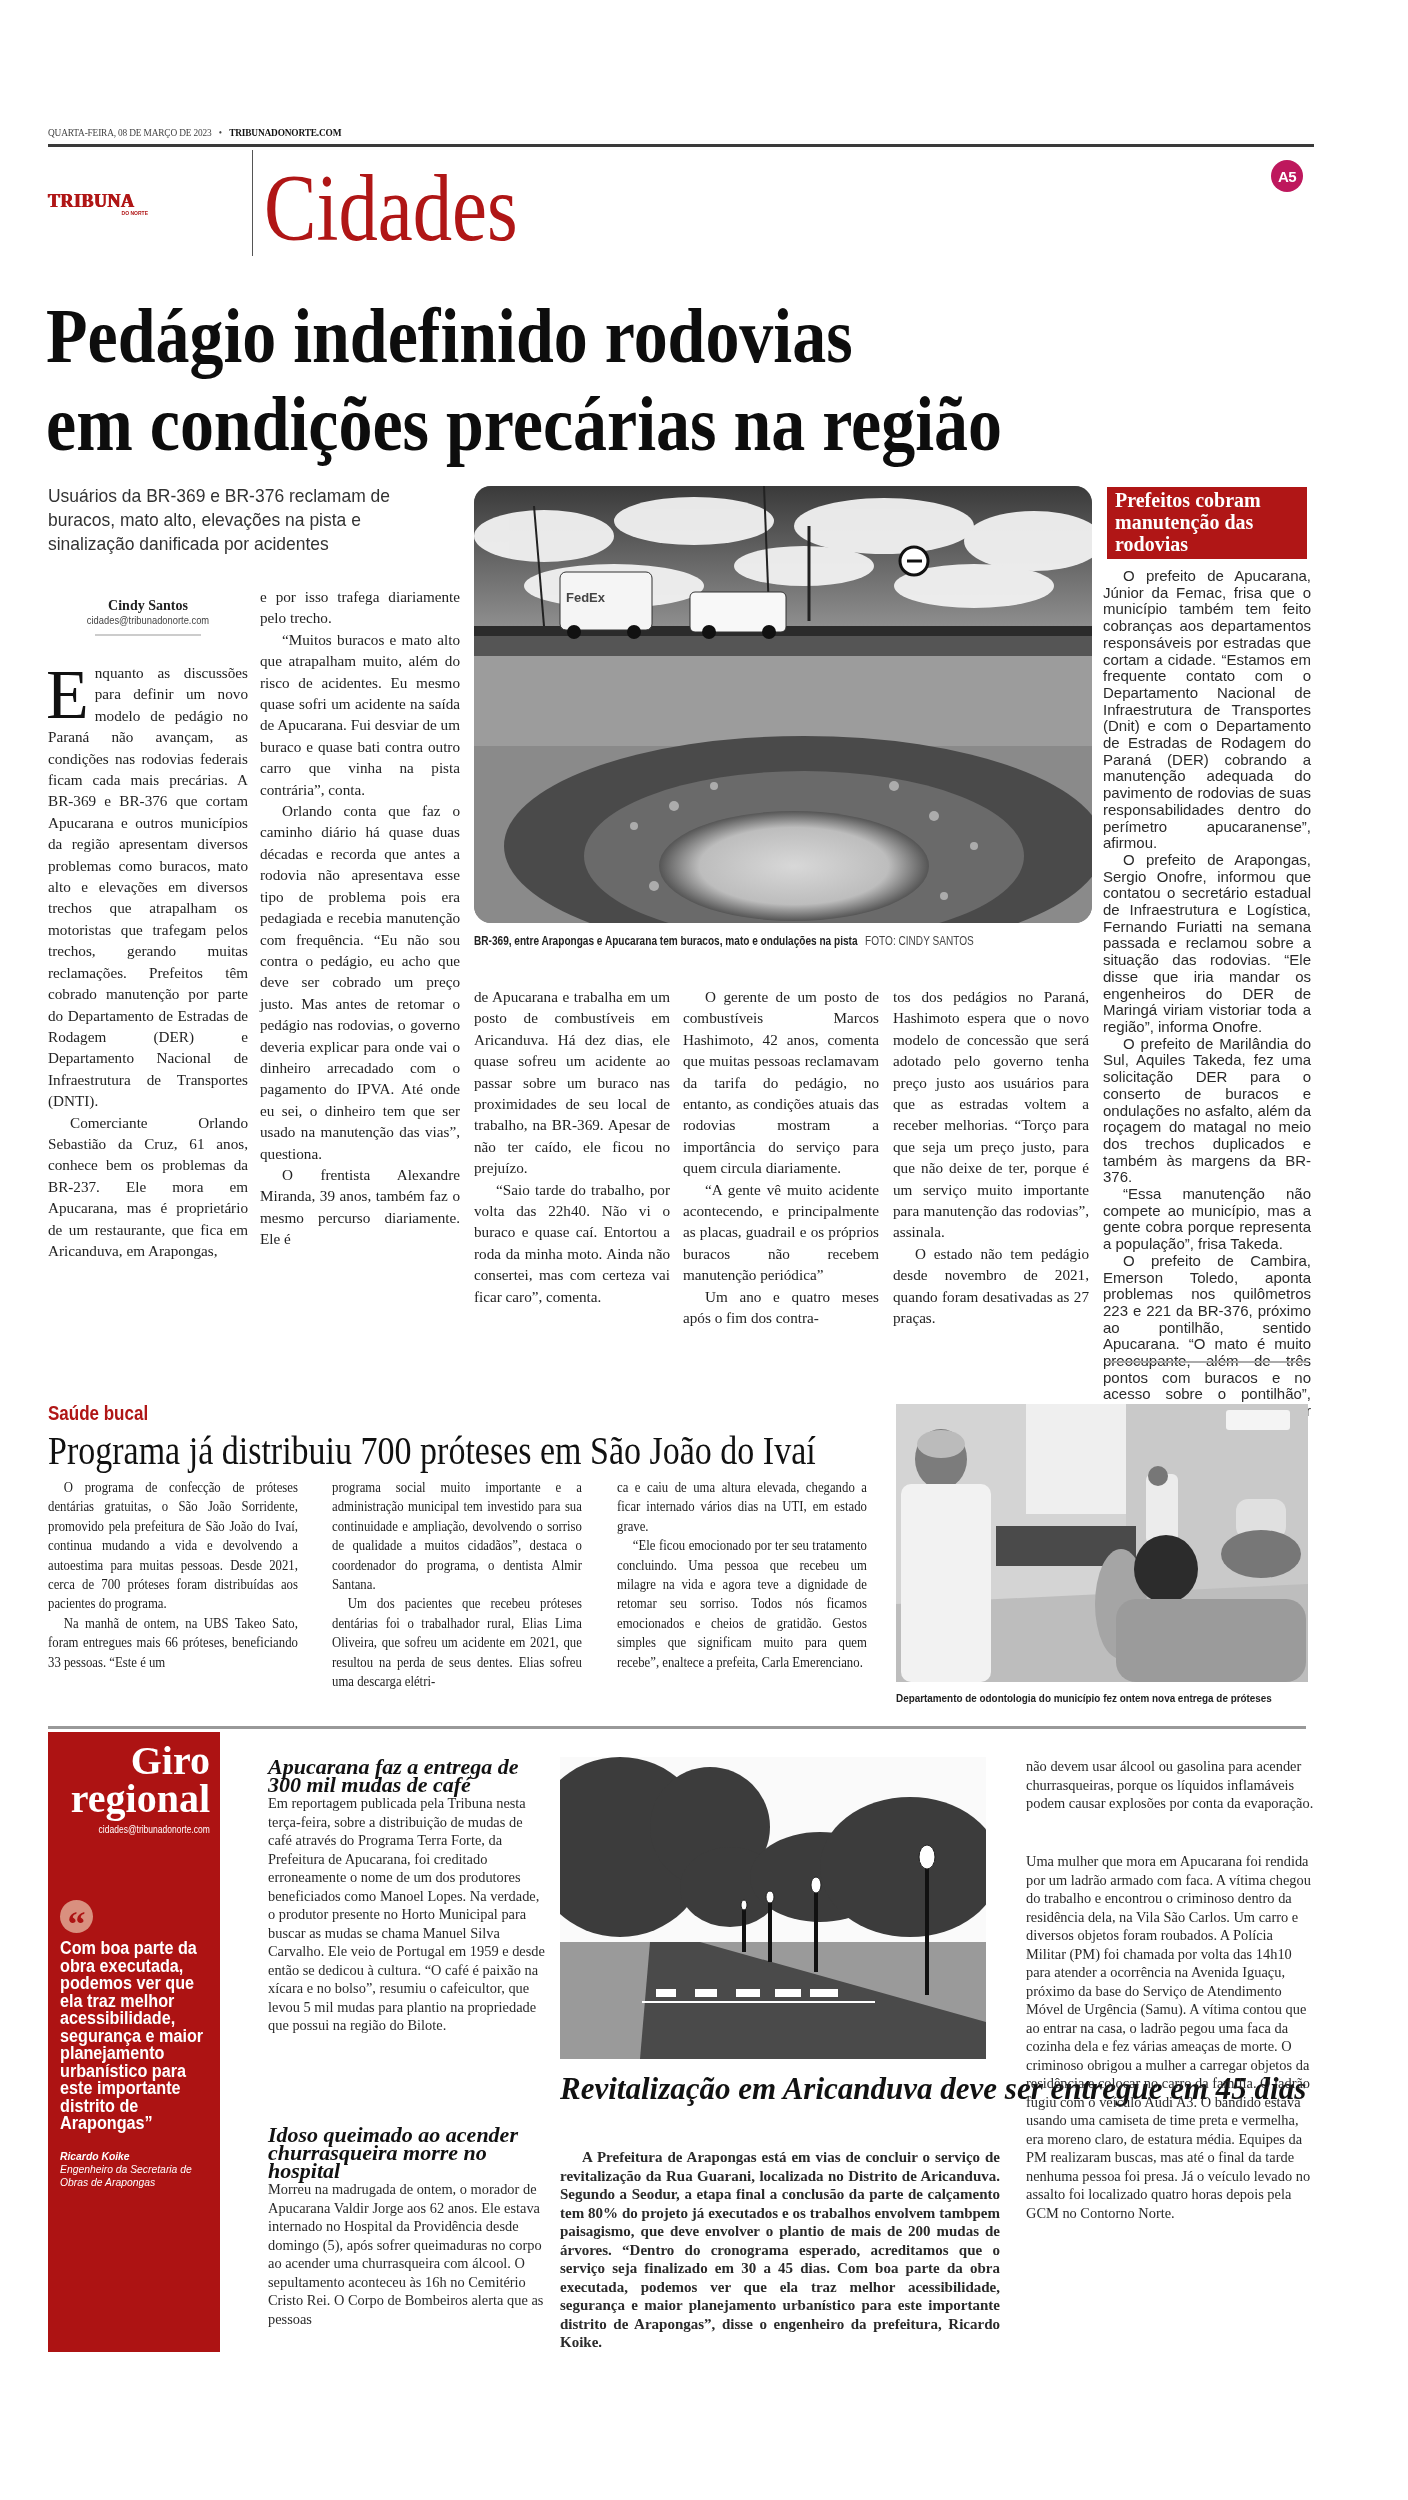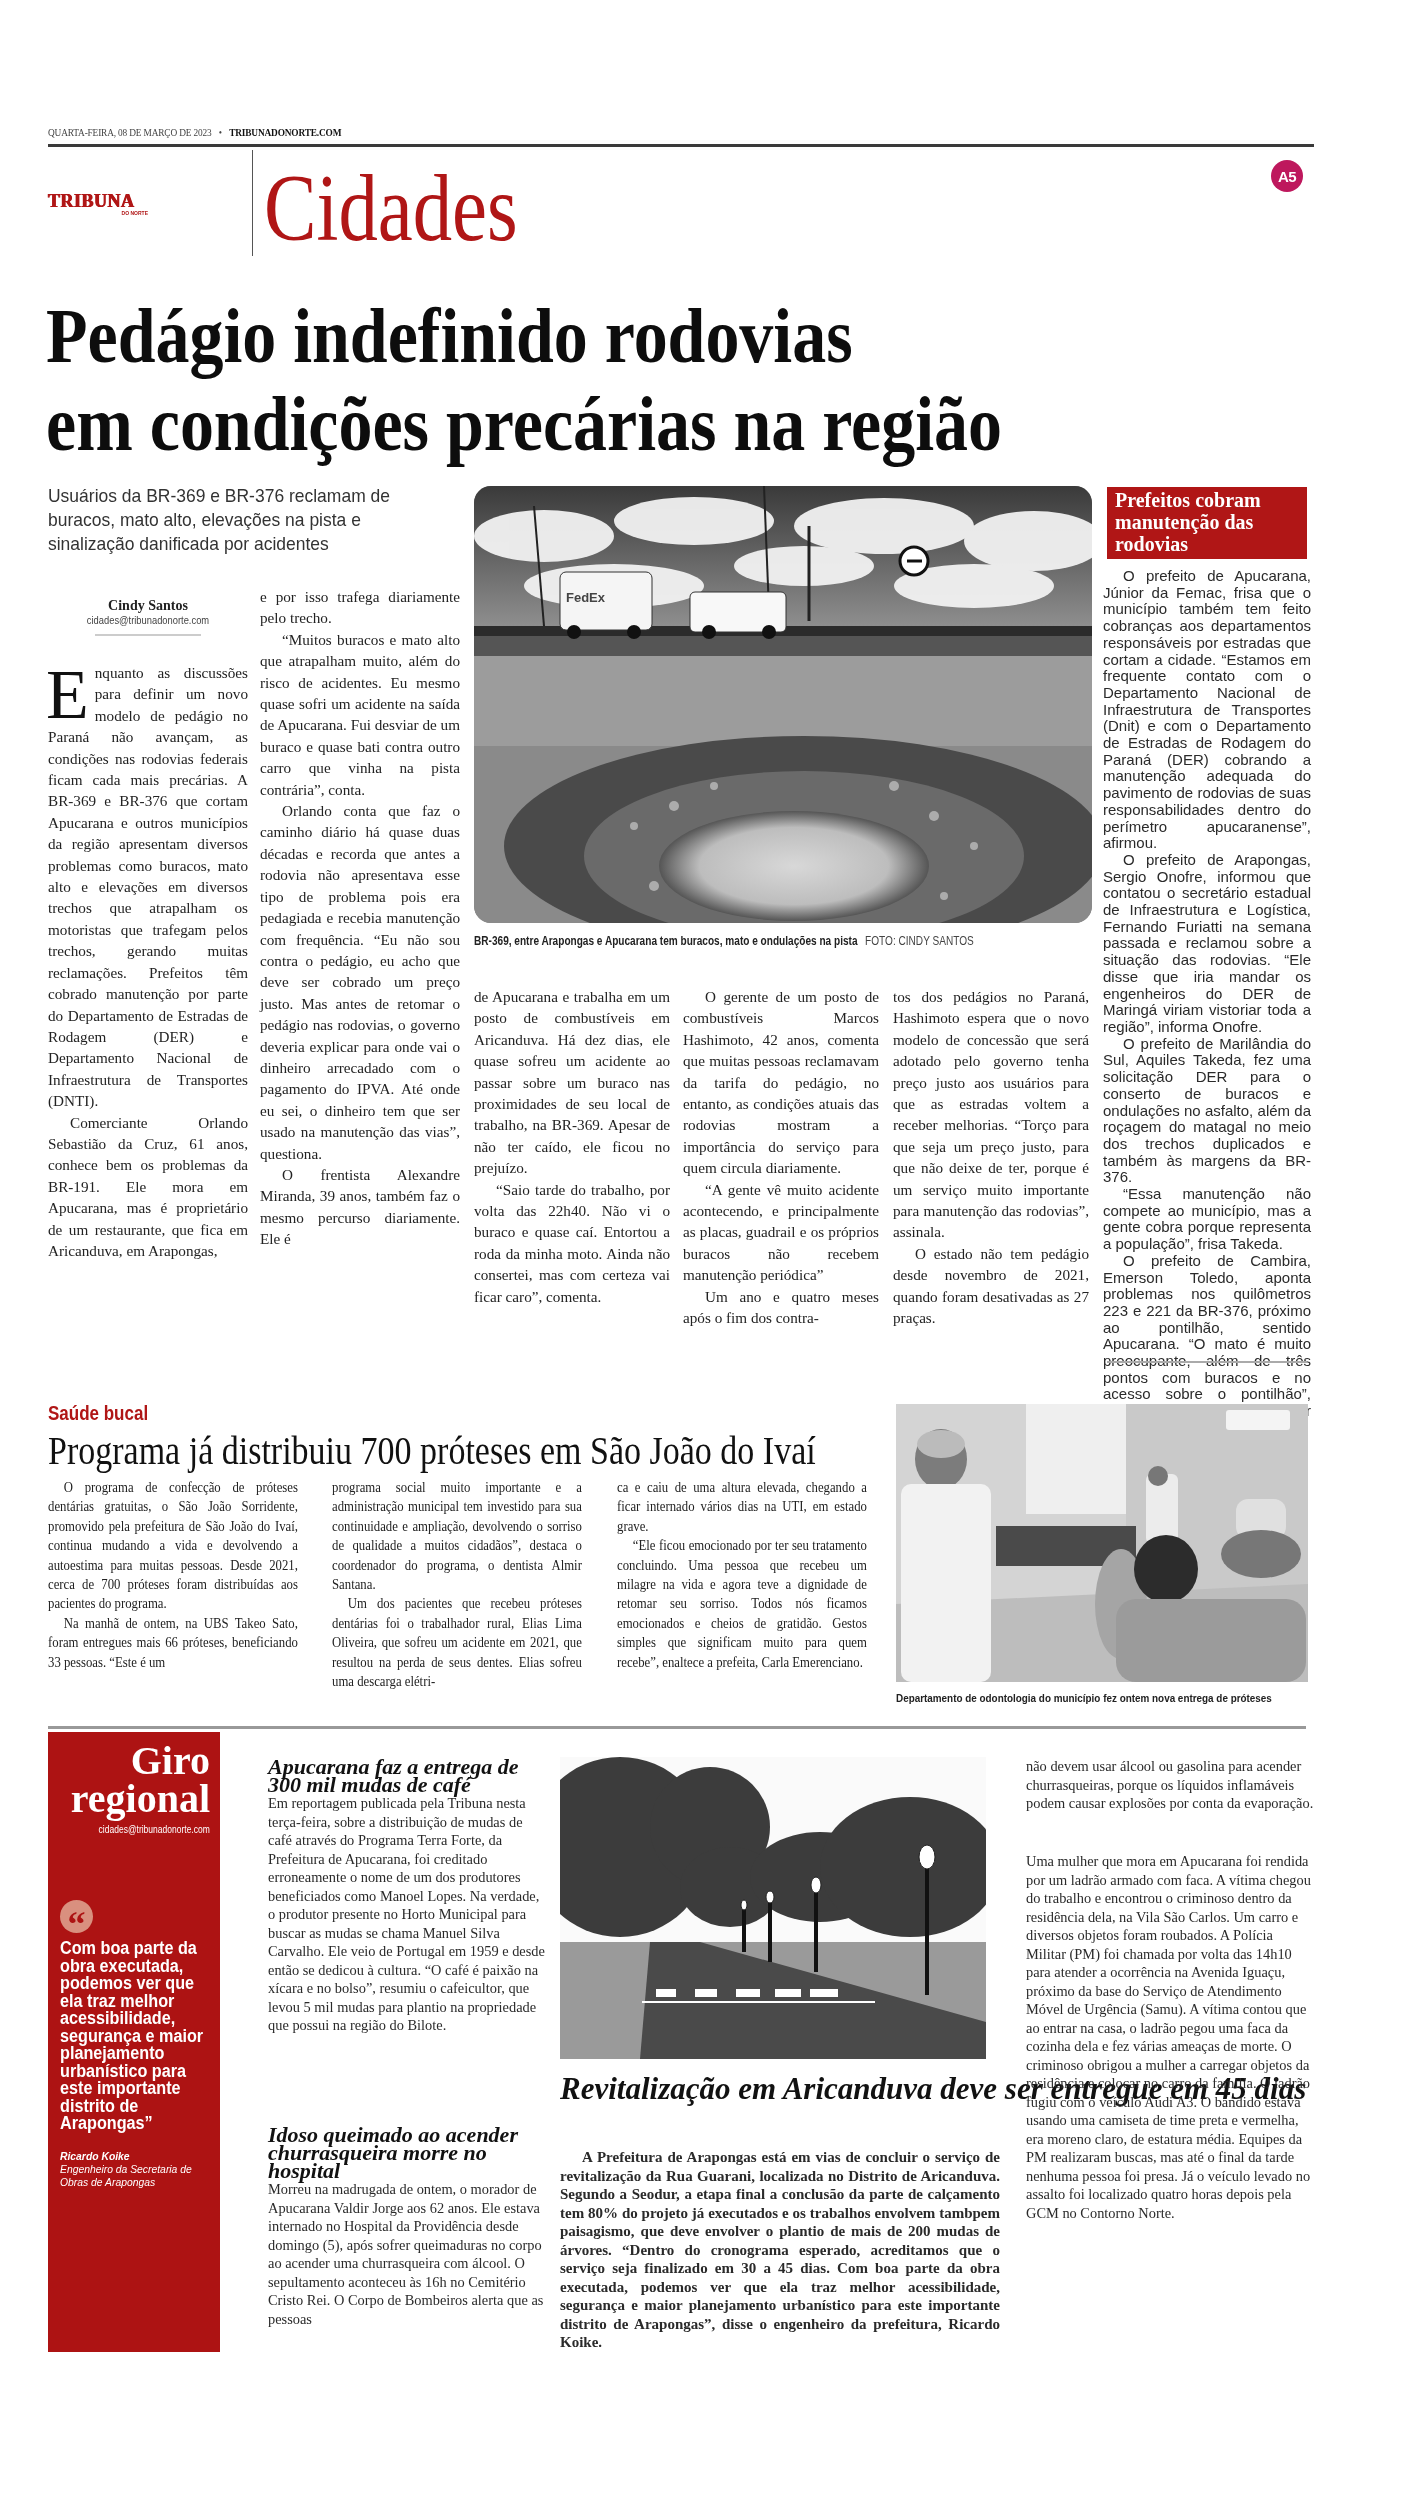--- a/index.html
+++ b/index.html
@@ -109,21 +109,21 @@
 <div class="abs" id="subhead">Usuários da BR-369 e BR-376 reclamam de buracos, mato alto, elevações na pista e sinalização danificada por acidentes</div>
 
 <div class="abs" id="byline">
   <div class="name">Cindy Santos</div>
   <span class="mail">cidades@tribunadonorte.com</span>
   <div class="rule"></div>
 </div>
 
 <div class="abs col" id="c1">
   <p class="noind"><span id="dropcap">E</span><span>nquanto as discussões para definir um novo modelo de pedágio no Paraná não avançam, as condições nas rodovias federais ficam cada mais precárias. A BR-369 e BR-376 que cortam Apucarana e outros municípios da região apresentam diversos problemas como buracos, mato alto e elevações em diversos trechos que atrapalham os motoristas que trafegam pelos trechos, gerando muitas reclamações. Prefeitos têm cobrado manutenção por parte do Departamento de Estradas de Rodagem (DER) e Departamento Nacional de Infraestrutura de Transportes (DNTI).</span></p>
-  <p>Comerciante Orlando Sebastião da Cruz, 61 anos, conhece bem os problemas da BR-191. Ele mora em Apucarana, mas é proprietário de um restaurante, que fica em Aricanduva, em Arapongas,</p>
+  <p>Comerciante Orlando Sebastião da Cruz, 61 anos, conhece bem os problemas da BR-237. Ele mora em Apucarana, mas é proprietário de um restaurante, que fica em Aricanduva, em Arapongas,</p>
 </div>
 <div class="abs col" id="c2">
   <p class="noind">e por isso trafega diariamente pelo trecho.</p>
   <p>“Muitos buracos e mato alto que atrapalham muito, além do risco de acidentes. Eu mesmo quase sofri um acidente na saída de Apucarana. Fui desviar de um buraco e quase bati contra outro carro que vinha na pista contrária”, conta.</p>
   <p>Orlando conta que faz o caminho diário há quase duas décadas e recorda que antes a rodovia não apresentava esse tipo de problema pois era pedagiada e recebia manutenção com frequência. “Eu não sou contra o pedágio, eu acho que deve ser cobrado um preço justo. Mas antes de retomar o pedágio nas rodovias, o governo deveria explicar para onde vai o dinheiro arrecadado com o pagamento do IPVA. Até onde eu sei, o dinheiro tem que ser usado na manutenção das vias”, questiona.</p>
   <p>O frentista Alexandre Miranda, 39 anos, também faz o mesmo percurso diariamente. Ele é</p>
 </div>
 
 <div class="abs" id="photo1">
   <svg width="618" height="437" viewBox="0 0 618 437">

